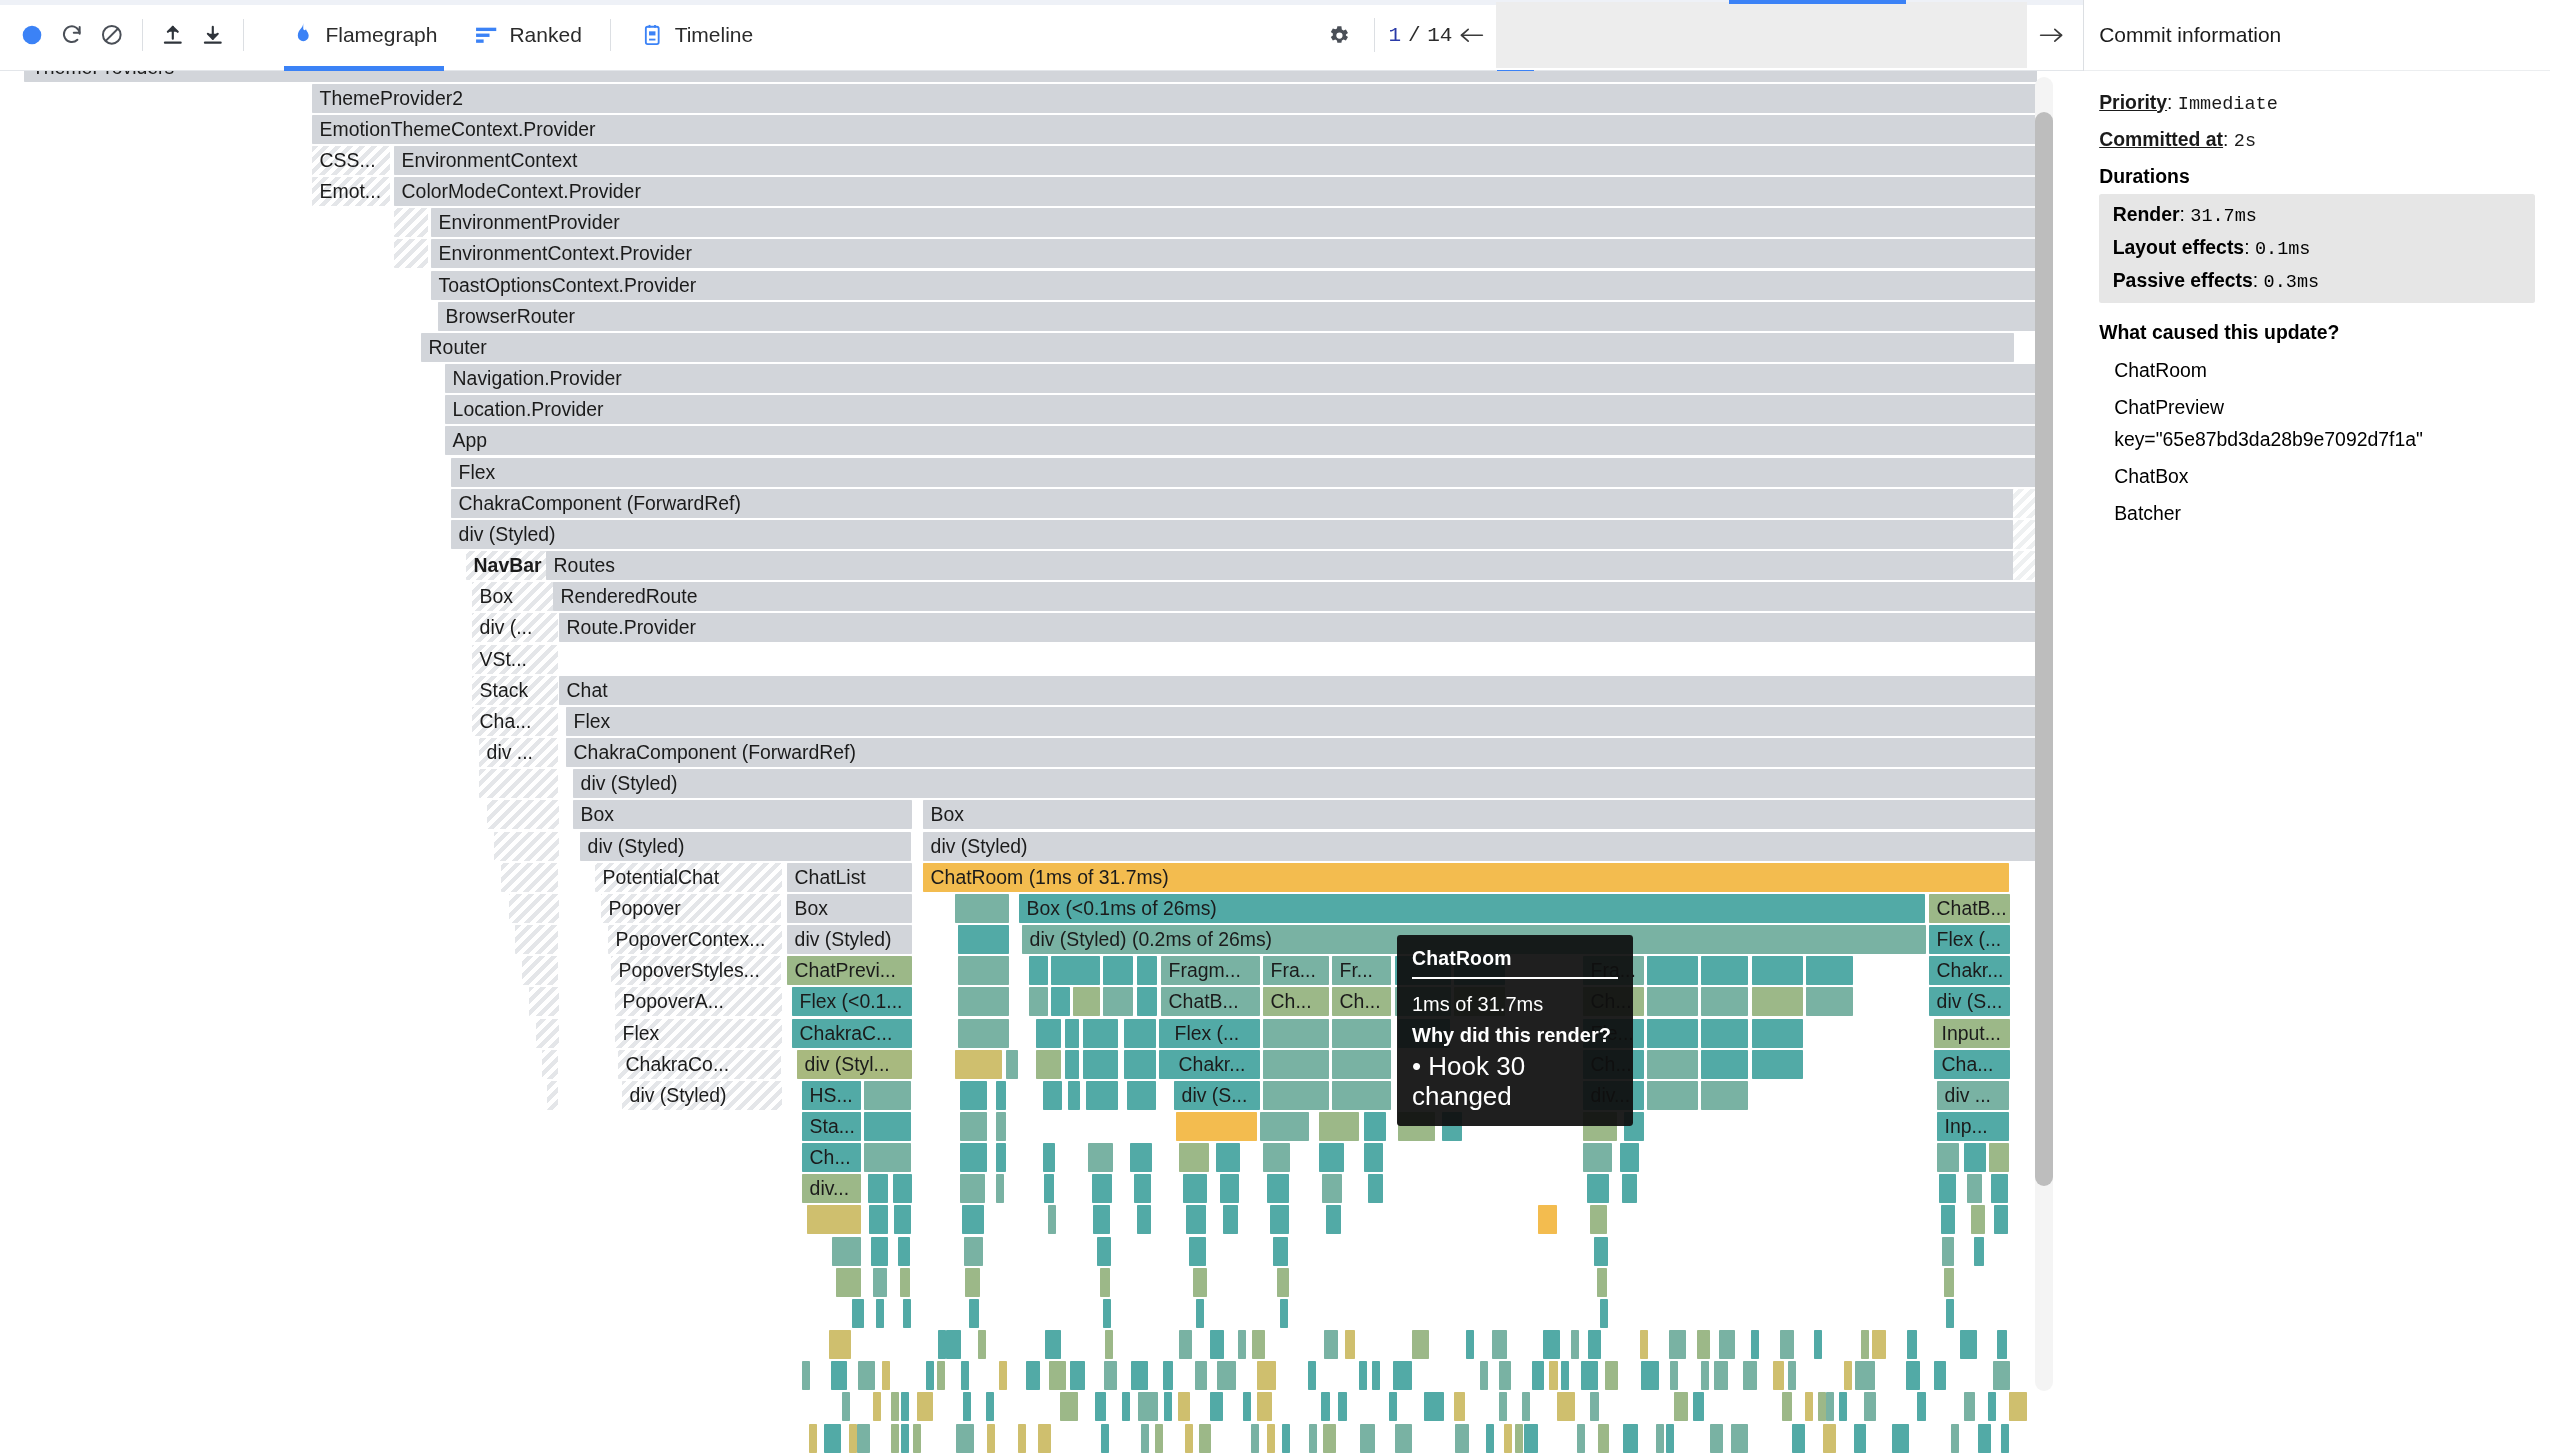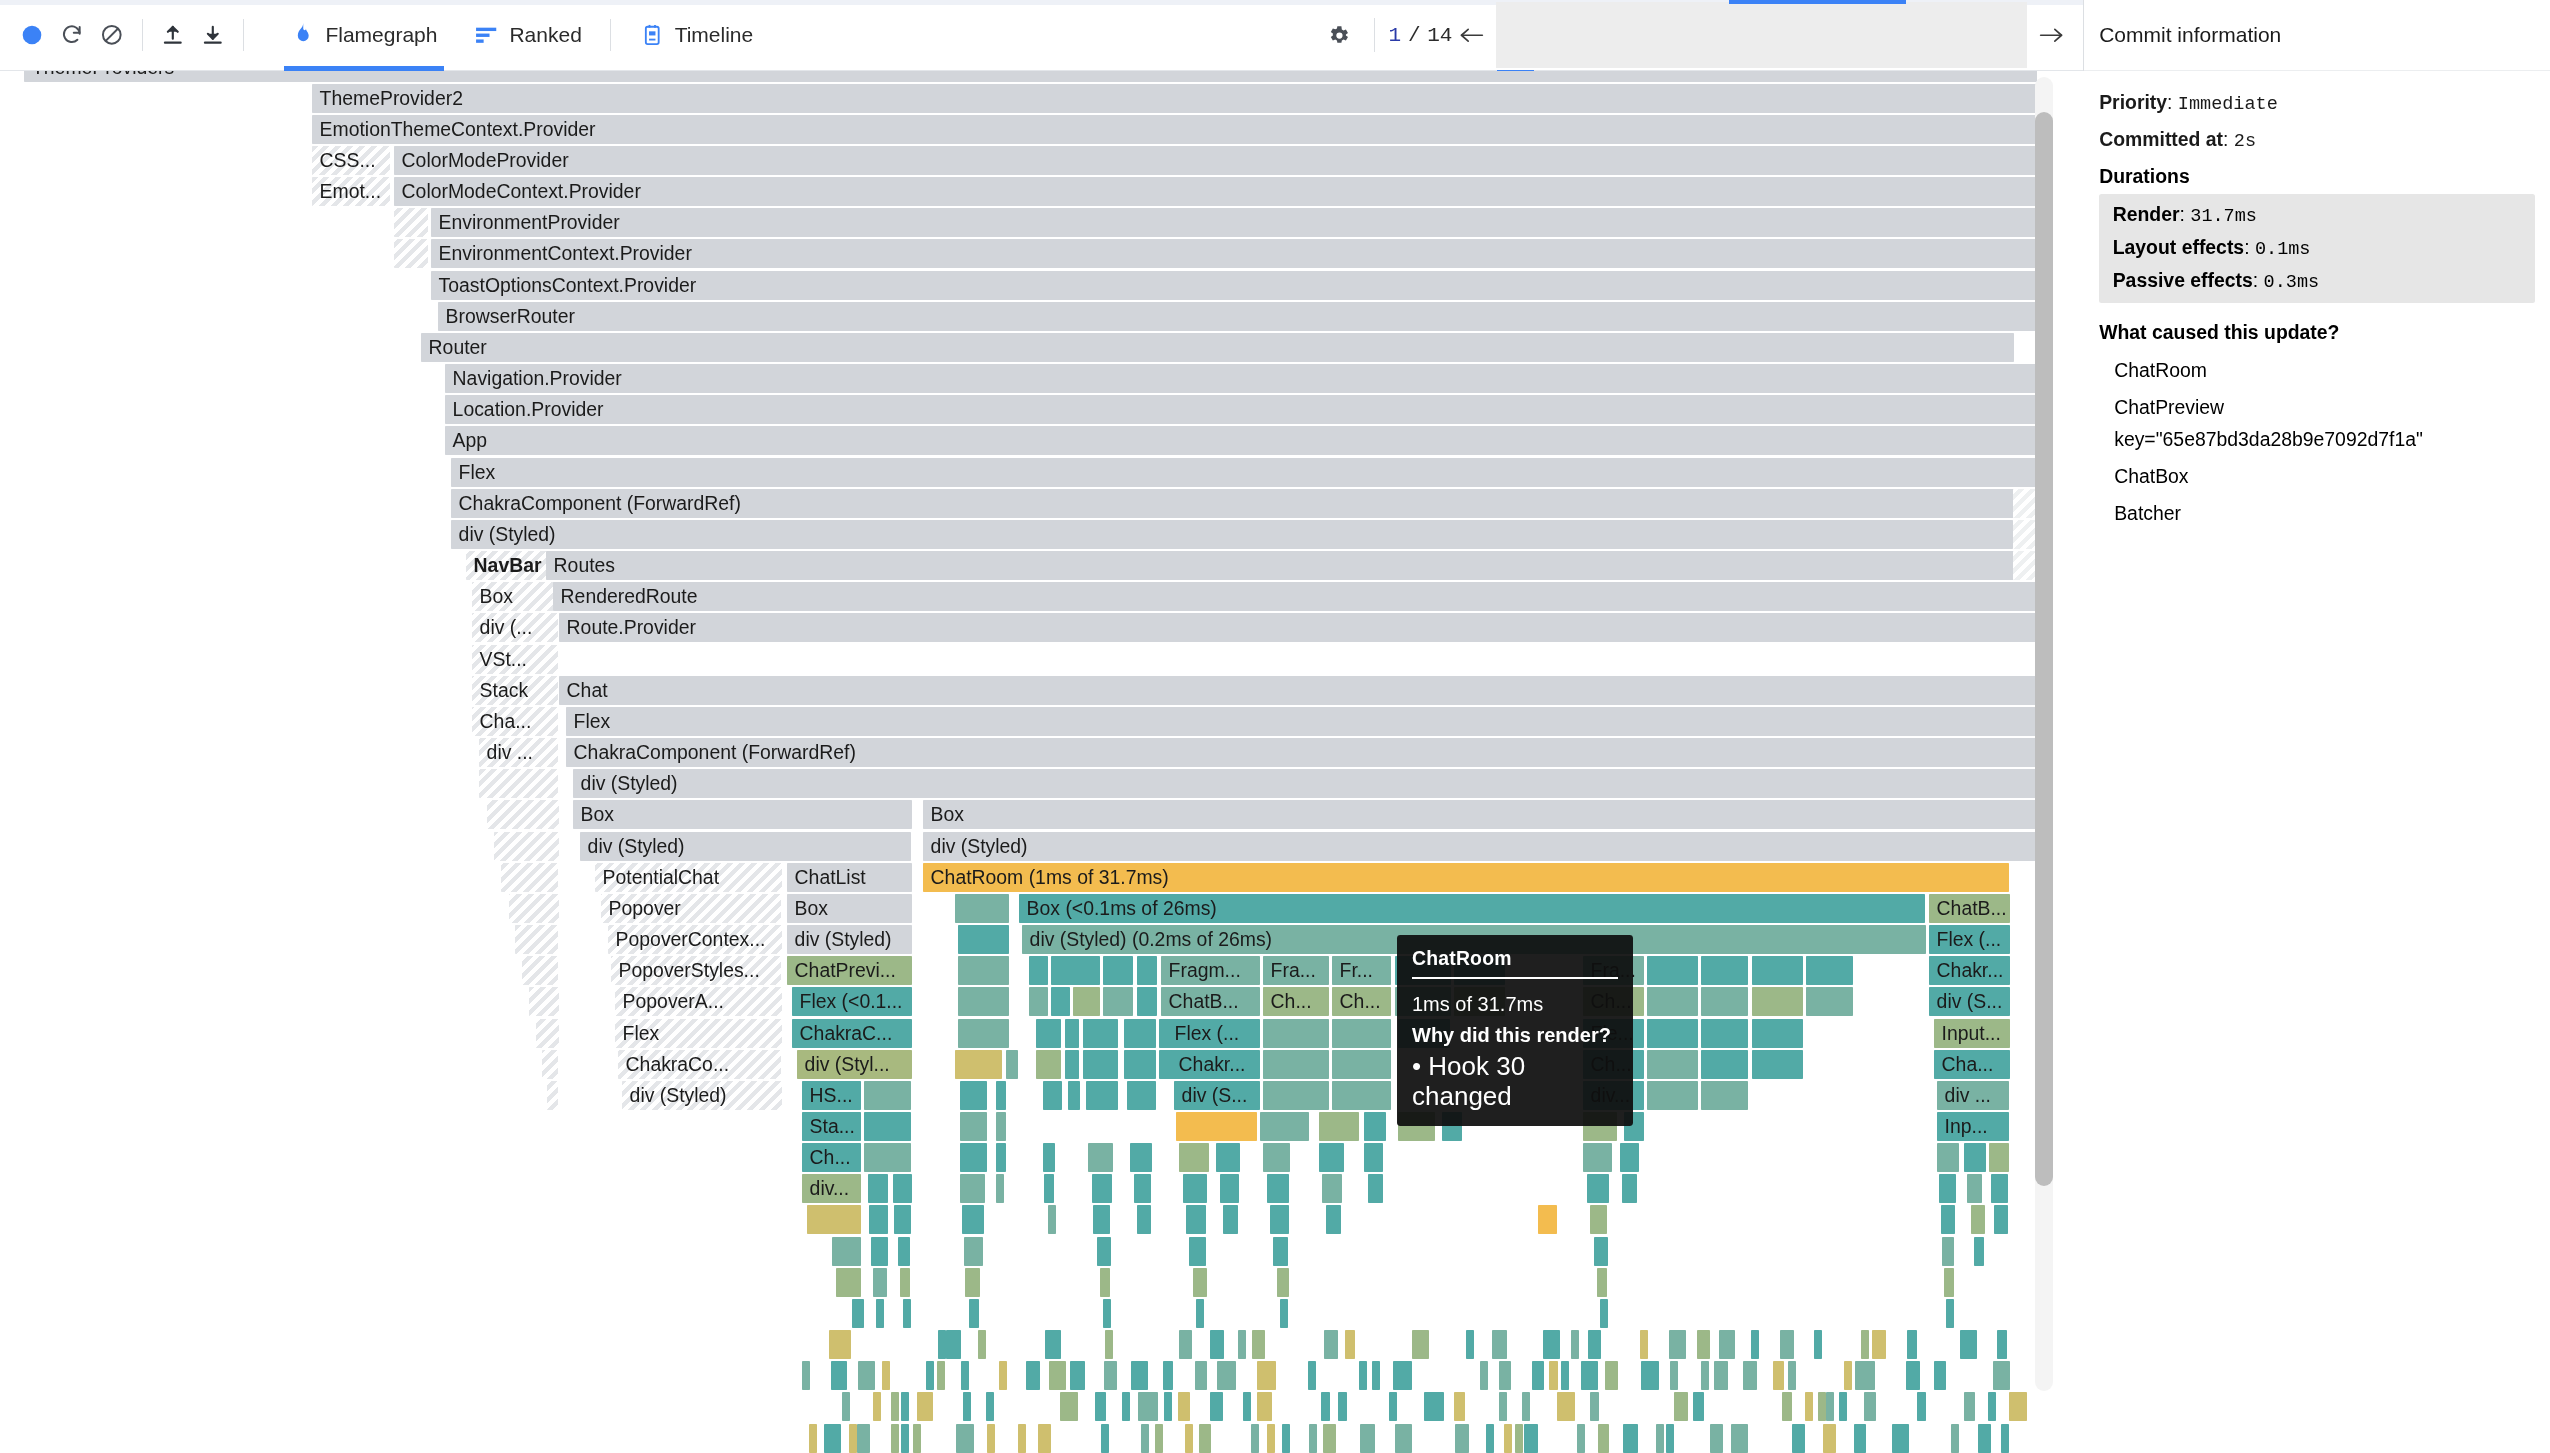--- a/index.html
+++ b/index.html
@@ -124,21 +124,21 @@
   .right {
     width: 467px; height: 1454px; background: #fff;
     border-left: 0.8px solid #dcdfe3;
   }
   .right-head {
     height: 71px; display:flex; align-items:center; padding-left: 15px;
     font-size: 21px; color:#1b1b1b; border-bottom: 0.8px solid #eceef0;
   }
   .right-body { padding: 13.5px 15px 0 15px; }
   .ri-row { font-size: 19.4px; line-height: 34px; color:#1b1b1b; }
-  .ri-row b { font-weight: bold; }
+  .ri-row b { font-weight: bold; text-decoration: underline; }
   .mono { font-family: "Liberation Mono", monospace; font-size: 18.5px; }
   .durations-title { font-weight: bold; font-size: 19.4px; line-height: 34px; }
   .durations-box { background:#e6e6e6; border-radius:2.5px; padding: 5px 13.5px; margin-top: 1.7px; }
   .dur-row { font-size: 19.4px; line-height: 30px; }
   .what-title { font-weight: bold; font-size: 19.4px; line-height: 34px; margin-top: 11.8px; }
   .cause { font-size: 19.4px; line-height: 32px; padding-left: 15px; margin-top: 5px; }
   .cause .key { display:block; }
 </style>
 </head>
 <body>
@@ -291,21 +291,21 @@
       </div>
       <div class="toolbar-topline"></div>
     </div>
 
     <div class="flame-wrap">
       <div class="flame" id="flame">
           <div class="node gray" style="left: 24.4px; width: 2013px; top: -18.5px;">ThemeProviders</div>
           <div class="node gray" style="left: 312px; width: 1725px; top: 12.6px;">ThemeProvider2</div>
           <div class="node gray" style="left: 312px; width: 1725px; top: 44px;">EmotionThemeContext.Provider</div>
           <div class="node hatch" style="left: 312px; width: 78px; top: 75px;">CSS...</div>
-          <div class="node gray" style="left: 394px; width: 1643px; top: 75px;">ColorModeProvider</div>
+          <div class="node gray" style="left: 394px; width: 1643px; top: 75px;">EnvironmentContext</div>
           <div class="node hatch" style="left: 312px; width: 78px; top: 106px;">Emot...</div>
           <div class="node gray" style="left: 394px; width: 1643px; top: 106px;">ColorModeContext.Provider</div>
           <div class="node hatch" style="left: 394px; width: 34px; top: 137px;"></div>
           <div class="node gray" style="left: 431px; width: 1606px; top: 137px;">EnvironmentProvider</div>
           <div class="node hatch" style="left: 394px; width: 34px; top: 168px;"></div>
           <div class="node gray" style="left: 431px; width: 1606px; top: 168px;">EnvironmentContext.Provider</div>
           <div class="node gray" style="left: 431px; width: 1606px; top: 200px;">ToastOptionsContext.Provider</div>
           <div class="node gray" style="left: 438px; width: 1599px; top: 231px;">BrowserRouter</div>
           <div class="node gray" style="left: 421px; width: 1593px; top: 262px;">Router</div>
           <div class="node gray" style="left: 445px; width: 1593px; top: 293px;">Navigation.Provider</div>

